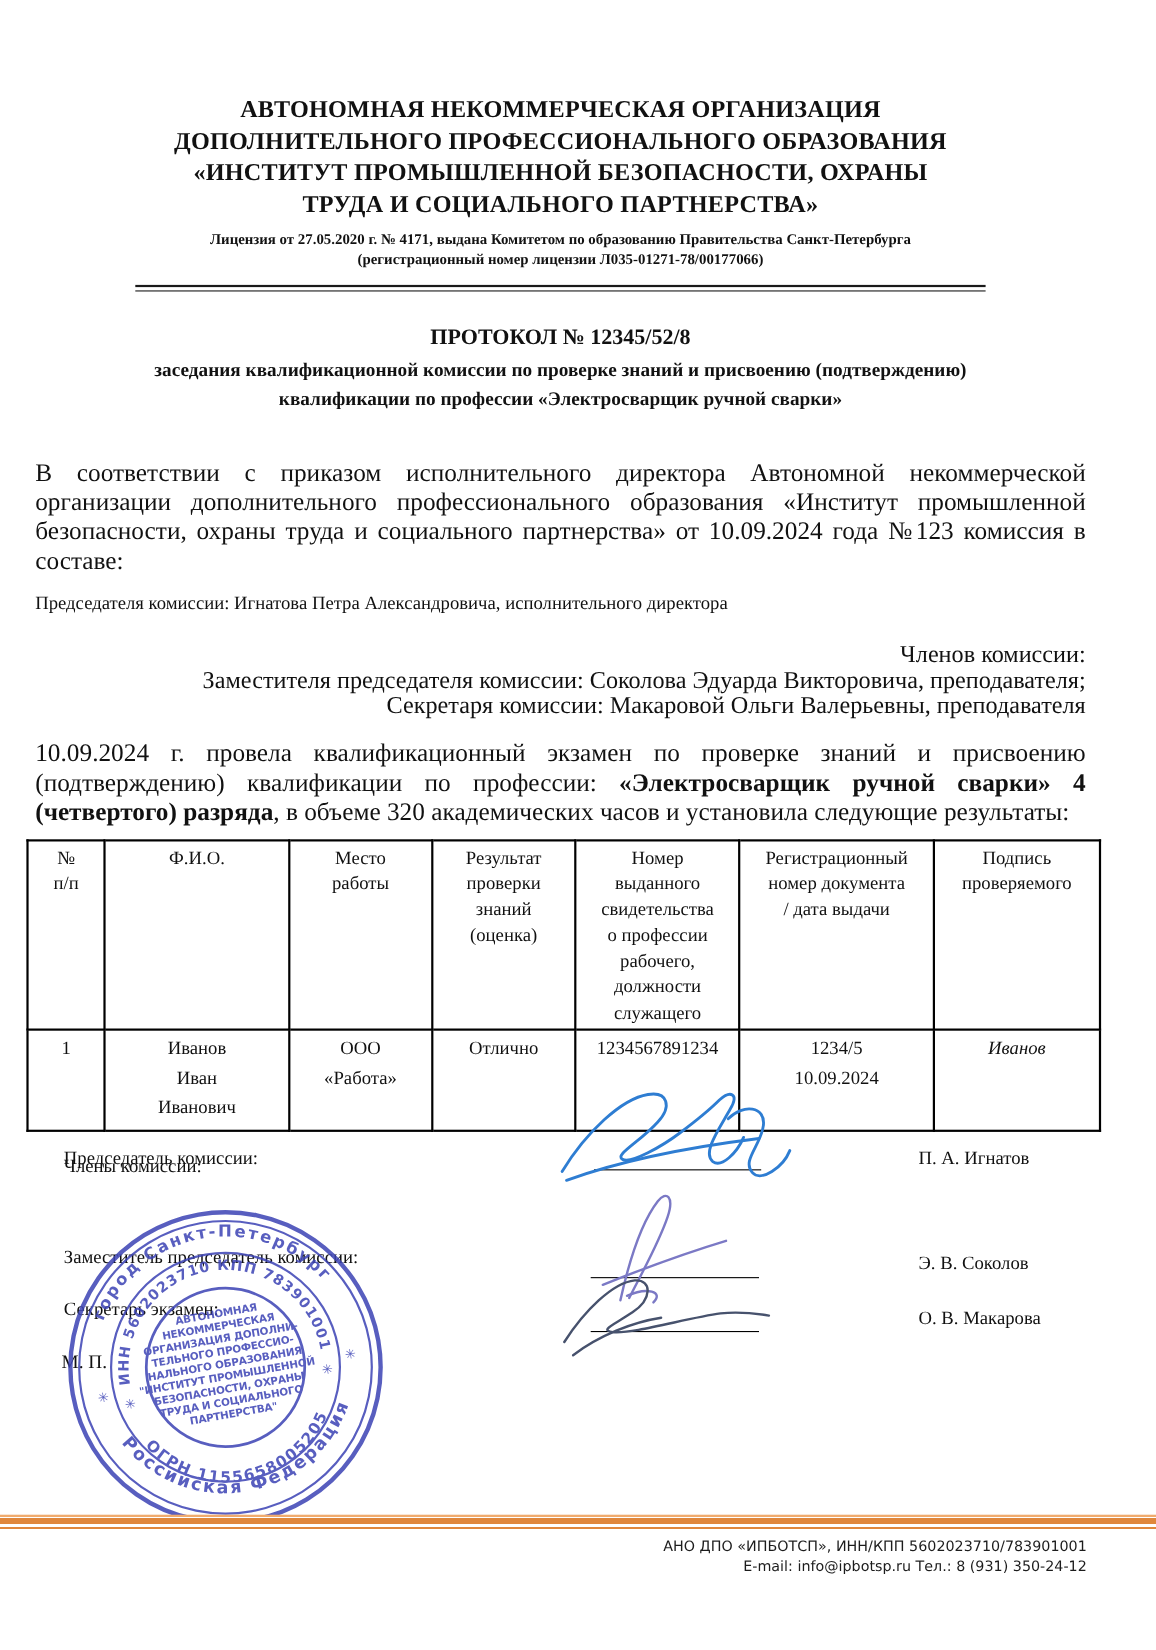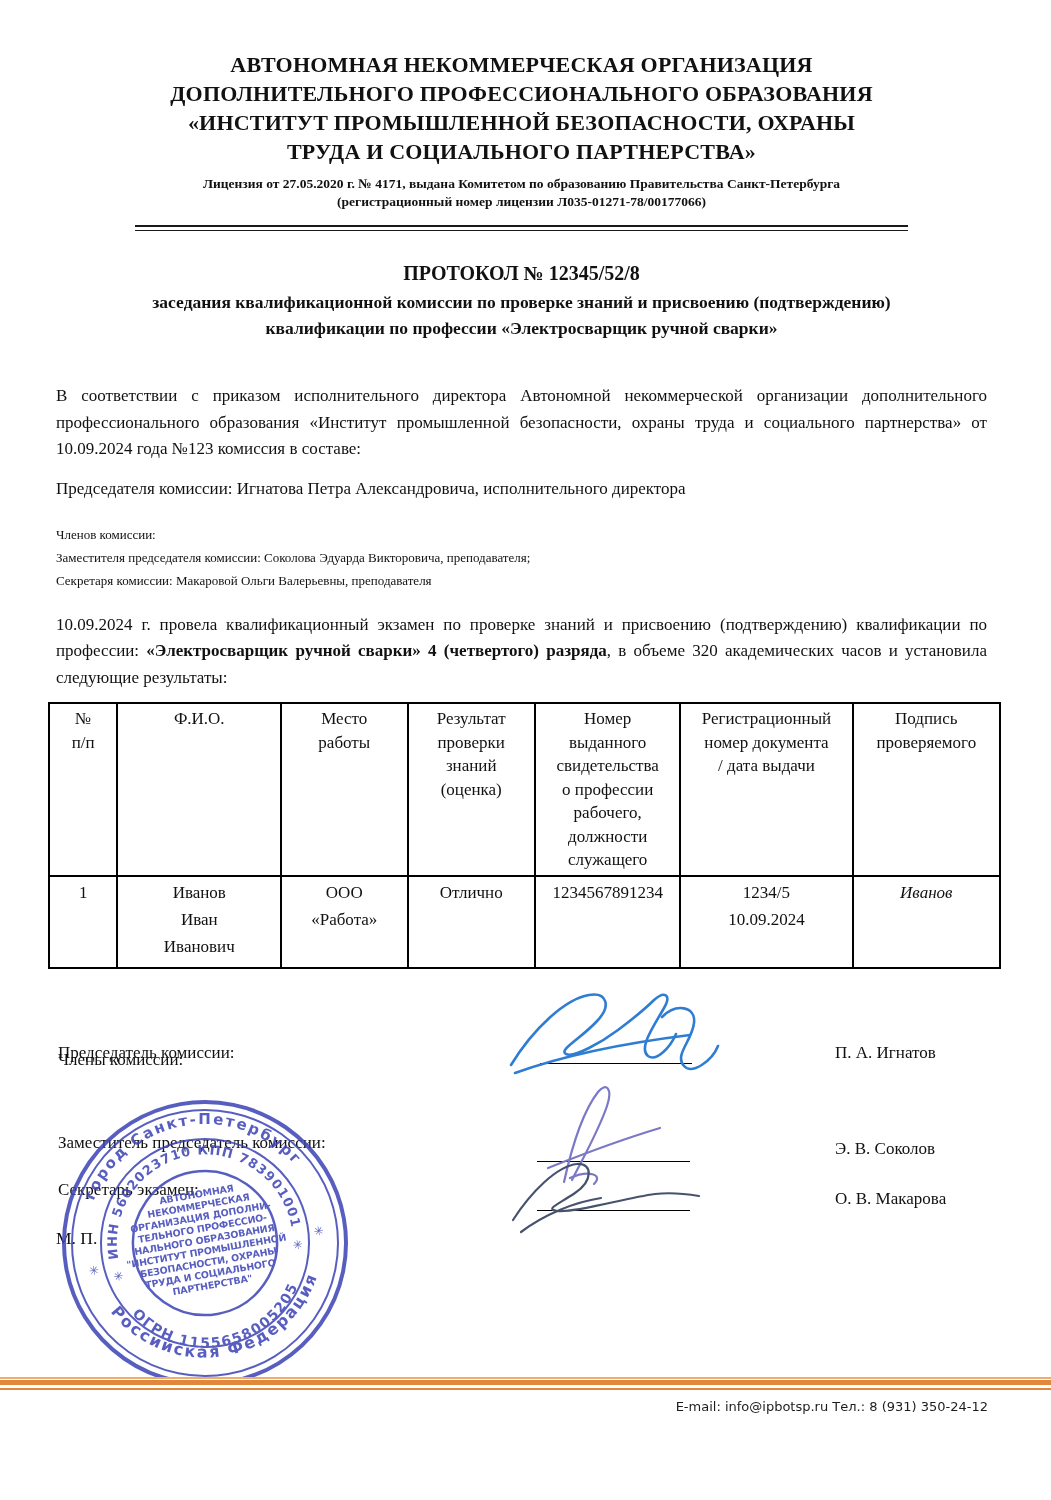--- a/index.html
+++ b/index.html
@@ -1,33 +1,33 @@
 <!DOCTYPE html>
 <html style="--color-stamp: #3c43b5; --color-signature_blue: #2e7dd2; --color-signature_purple: #7b79c5; --color-signature_dark: #47526d; --color-stripe: #e0873c; --color-stripe_light: #f0ab6e;"><head>
 <meta charset="utf-8">
 <style>
   html,body{margin:0;padding:0;background:#fff;}
   body{font-family:"Liberation Serif",serif;color:#111;}
   .page{position:relative;width:1051px;height:1500px;background:#fff;overflow:hidden;}
-  .content{padding:50px 64px 0 56px;}
+  .content{padding:50px 64px 0 32px;margin-top:34px;}
 
   .org-name{ text-align:center;font-weight:bold;font-size:22px;line-height:29px;letter-spacing:.2px;}
   .license{ text-align:center;font-weight:bold;font-size:13.5px;line-height:18px;margin-top:9px;}
   .divider{width:773px;height:3px;margin:14px auto 0;border-top:2.5px solid #1a1a1a;border-bottom:1.5px solid #1a1a1a;}
 
   .title-block{text-align:center;margin-top:28px;}
   .protocol-title{font-weight:bold;font-size:20px;line-height:28px;}
   .protocol-subtitle{font-weight:bold;font-size:17.5px;line-height:26px;margin-top:2px;}
 
   .city-date{display:flex;justify-content:space-between;font-weight:bold;font-size:17.5px;margin-top:26px;}
 
-  .para{font-size:17px;line-height:26.5px;text-align:justify;}
+  .para{font-size:23px;line-height:26.5px;text-align:justify;}
   .p1{margin-top:42px;}
   .chairman-line{font-size:17px;line-height:24px;margin-top:14px;}
-  .members-block{font-size:13px;line-height:23px;margin-top:22px;}
+  .members-block{font-size:22px;line-height:23px;margin-top:22px;text-align:right;}
   .p2{margin-top:20px;}
   .b{font-weight:bold;}
 
   table.results{border-collapse:collapse;width:calc(100% + 22px);margin:11px 0 0 -8px;table-layout:fixed;}
   table.results th, table.results td{border:2px solid #000;vertical-align:top;white-space:pre-line;}
   table.results th{font-weight:normal;font-size:17px;line-height:23.5px;text-align:center;padding:3px 4px;height:152px;}
   table.results td{font-size:17px;line-height:27px;text-align:center;padding:2px 4px;height:86px;}
   td.cell-fio{text-align:left;padding-left:10px;}
   td.cell-sign{font-style:italic;}
 
@@ -212,15 +212,16 @@
         <text x="36" y="162">✳</text>
         <text x="264" y="162">✳</text>
         <text x="59" y="172">✳</text>
         <text x="241" y="172">✳</text>
       </g>
     </g>
   </svg>
 
   <div class="footer-stripe"></div>
   <div class="footer-text">
+    <div>АНО ДПО «ИПБОТСП», ИНН/КПП 5602023710/783901001</div>
     <div>E-mail: info@ipbotsp.ru Тел.: 8 (931) 350-24-12</div>
   </div>
 </div>
 
 </body></html>

